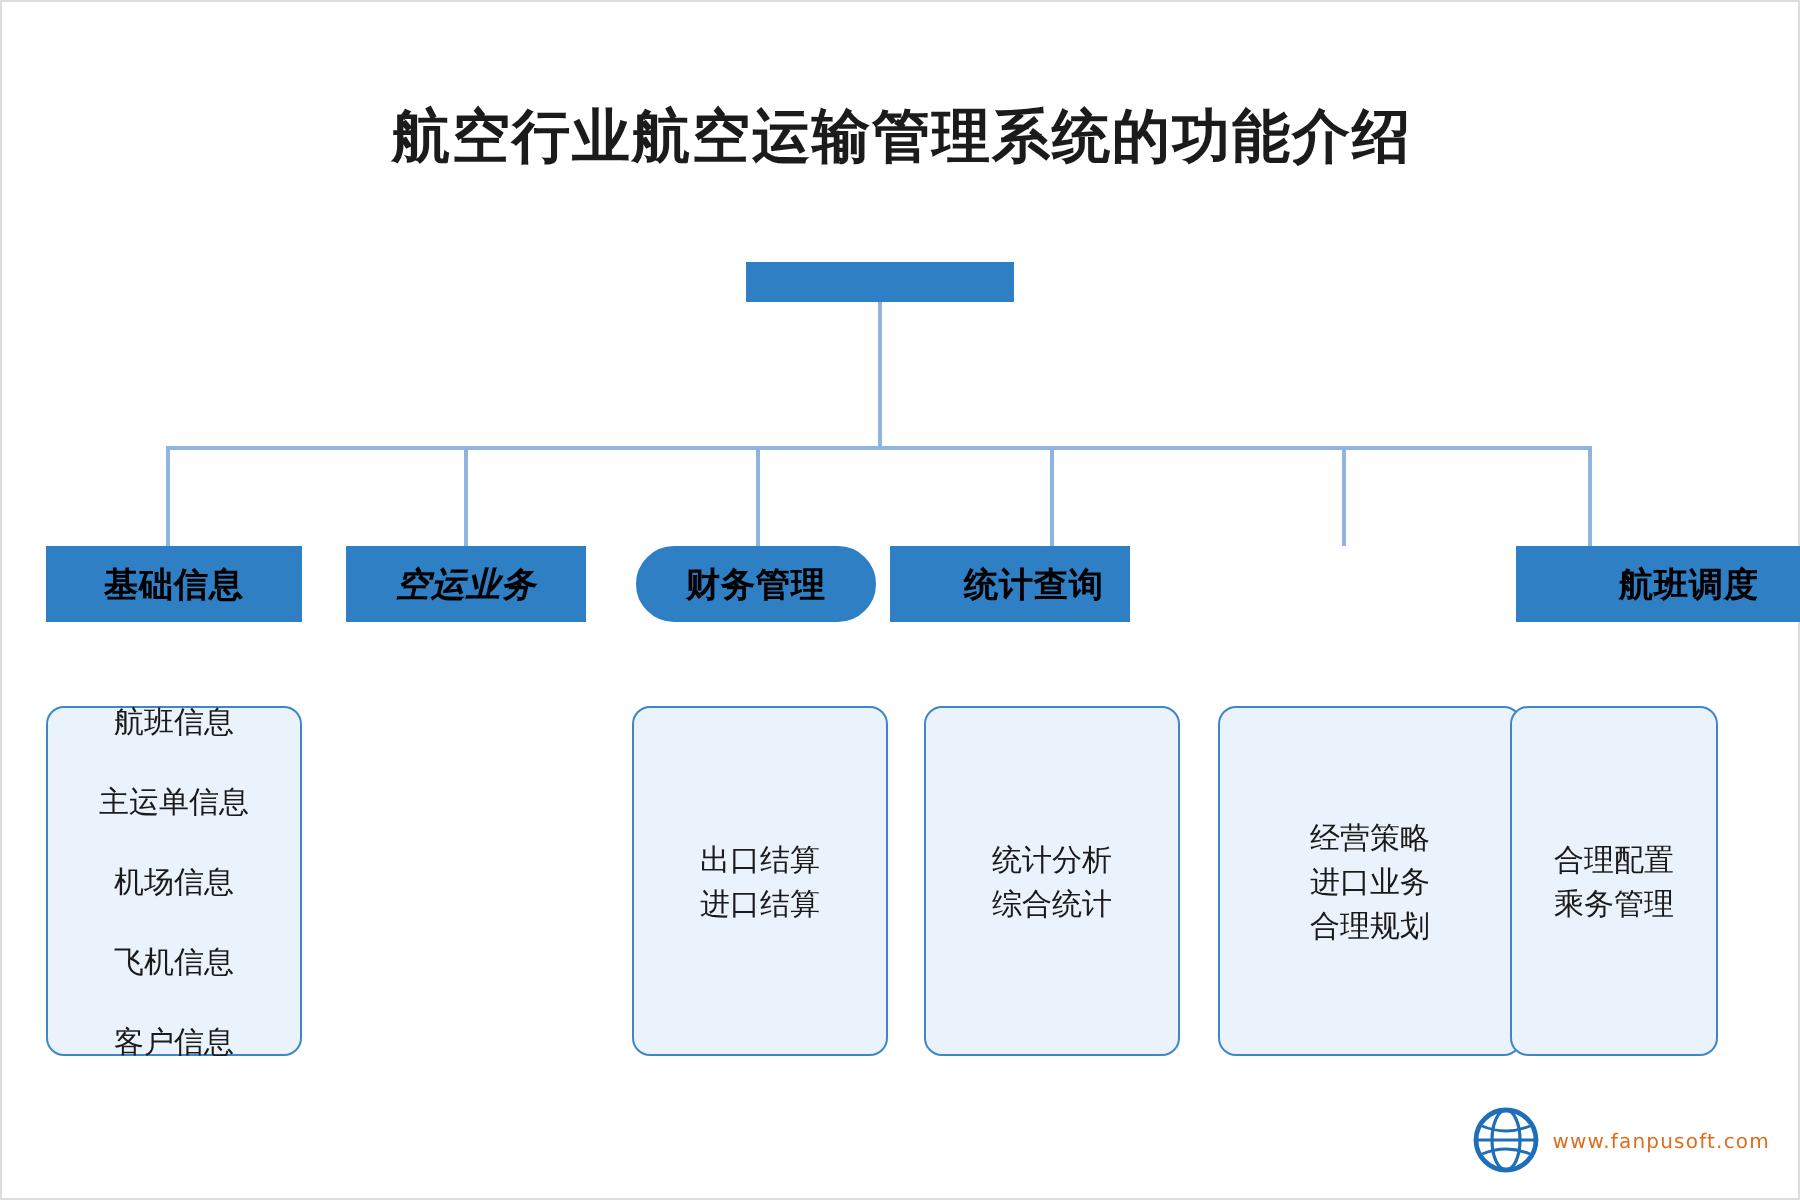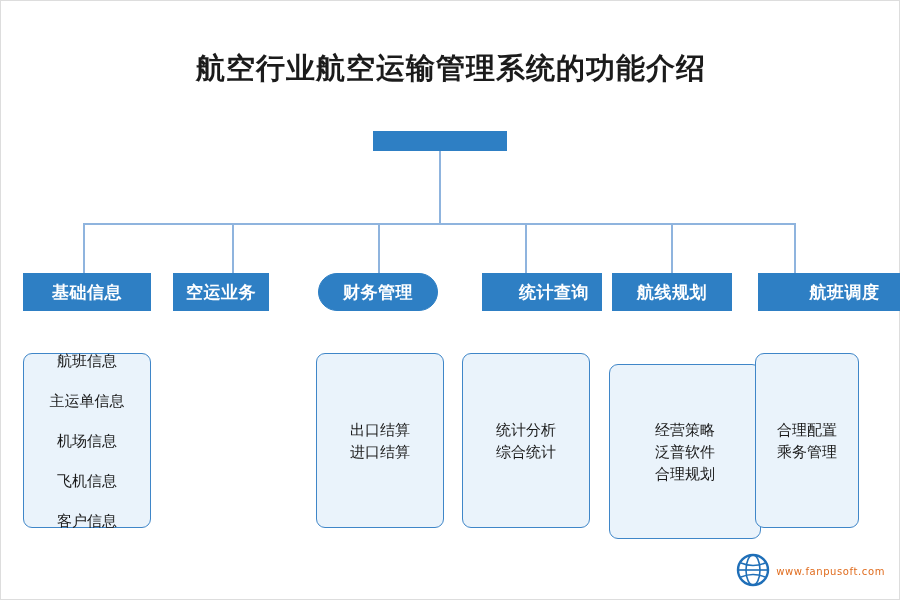--- a/index.html
+++ b/index.html
@@ -52,21 +52,21 @@
   .hline { height: 2px; }
 
   
   .head-box {
     position: absolute;
     top: 272px;
     height: 38px;
     background: #2e7fc4;
     border: 1px solid #2e7fc4;
     box-sizing: border-box;
-    color: #ffffff;
+    color: #000000;
     font-size: 17px;
     font-weight: bold;
     display: flex;
     align-items: center;
     justify-content: center;
     letter-spacing: 0.5px;
   }
   
   .body-box {
     position: absolute;
@@ -132,24 +132,23 @@
   <div class="conn hline" style="left:82px; top:222px; width:712px;"></div>
 
   <div class="conn vline" style="left:82px;  top:222px; height:50px;"></div>
   <div class="conn vline" style="left:231px; top:222px; height:50px;"></div>
   <div class="conn vline" style="left:377px; top:222px; height:50px;"></div>
   <div class="conn vline" style="left:524px; top:222px; height:50px;"></div>
   <div class="conn vline" style="left:670px; top:222px; height:50px;"></div>
   <div class="conn vline" style="left:793px; top:222px; height:50px;"></div>
 
   <div class="head-box" style="left:22px;  width:128px;">基础信息</div>
-  <div class="head-box" style="left:172px; width:96px;">空运业务</div>
+  <div class="head-box" style="left:172px; width:120px;font-style:italic;">空运业务</div>
   <div class="head-box" style="left:317px; width:120px;border-radius:19px;">财务管理</div>
-  <div class="head-box" style="left:481px; width:120px;padding-left:24px;">统计查询</div>
-  <div class="head-box" style="left:611px; width:120px;">航线规划</div>
+  <div class="head-box" style="left:444px; width:120px;padding-left:24px;">统计查询</div>
   <div class="head-box" style="left:757px; width:145px;padding-left:28px;">航班调度</div>
 
   <div class="body-box" style="left:22px; width:128px;gap:18px;">
     <div class="ln">航班信息</div>
     <div class="ln">主运单信息</div>
     <div class="ln">机场信息</div>
     <div class="ln">飞机信息</div>
     <div class="ln">客户信息</div>
   </div>
 
@@ -157,23 +156,23 @@
   <div class="body-box" style="left:461px; width:128px;">
     <div class="ln">统计分析</div>
     <div class="ln">综合统计</div>
   </div>
 
   <div class="body-box" style="left:315px; width:128px;">
     <div class="ln">出口结算</div>
     <div class="ln">进口结算</div>
   </div>
 
-  <div class="body-box" style="left:608px; width:152px;margin-top:11px;">
+  <div class="body-box" style="left:608px; width:152px;">
     <div class="ln">经营策略</div>
-    <div class="ln">泛普软件</div>
+    <div class="ln">进口业务</div>
     <div class="ln">合理规划</div>
   </div>
 
   <div class="body-box" style="left:754px; width:104px;">
     <div class="ln">合理配置</div>
     <div class="ln">乘务管理</div>
   </div>
 
   <div id="logo">
     <div id="logo-mark">

